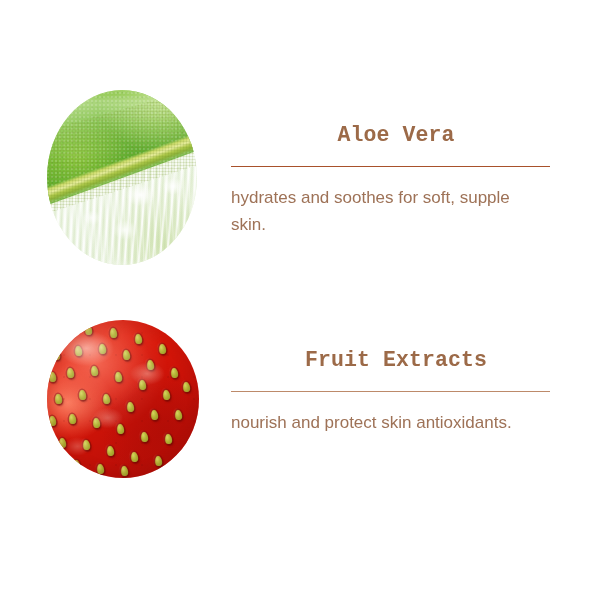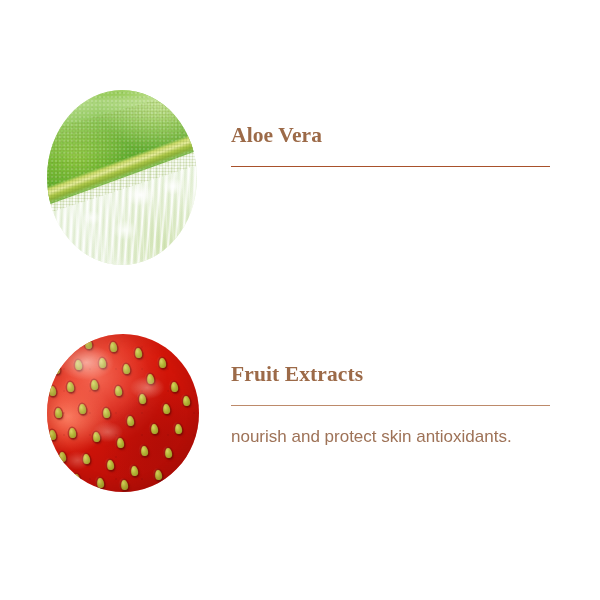--- a/index.html
+++ b/index.html
@@ -22,21 +22,21 @@
     background: #ffffff;
   }
 
   
   .feature {
     position: absolute;
     left: 0;
     width: 600px;
   }
   .feature.row-1 { top: 90px;  height: 175px; }
-  .feature.row-2 { top: 334px; height: 162px; }
+  .feature.row-2 { top: 320px; height: 162px; }
 
   
   .disc-wrap {
     position: absolute;
     left: 47px;
     top: 0;
   }
   .disc {
     position: relative;
     border-radius: 50%;
@@ -239,27 +239,28 @@
   .copy {
     position: absolute;
     left: 231px;
     width: 330px;
   }
   .feature.row-1 .copy { top: 33px; }
   .feature.row-2 .copy { top: 28px; }
 
   .feature-title {
     margin: 0;
-    font-family: Liberation Serif, serif;
+    font-family: Liberation Mono, monospace;
     font-size: 21.5px;
     font-weight: bold;
     line-height: 24px;
     letter-spacing: 0.1px;
     color: #9c6a48;
     white-space: nowrap;
+    text-align: center;
   }
 
   .divider {
     margin: 0;
     border: 0;
     height: 1px;
     width: 319px;
   }
   .divider.d1 {
     margin-top: 19px;
@@ -300,20 +301,21 @@
         <div class="aloe-leaf-hl"></div>
         <div class="aloe-rind"></div>
         <div class="aloe-rind-dots"></div>
         <div class="disc-vignette"></div>
       </div>
     </div>
 
     <div class="copy">
       <h2 class="feature-title">Aloe Vera</h2>
       <hr class="divider d1">
+      <p class="feature-desc">hydrates and soothes for soft, supple skin.</p>
     </div>
 
   </section>
 
   <section class="feature row-2">
 
     <div class="disc-wrap">
       <div class="disc disc-berry">
         <div class="berry-base"></div>
         <div class="berry-pits"></div>

